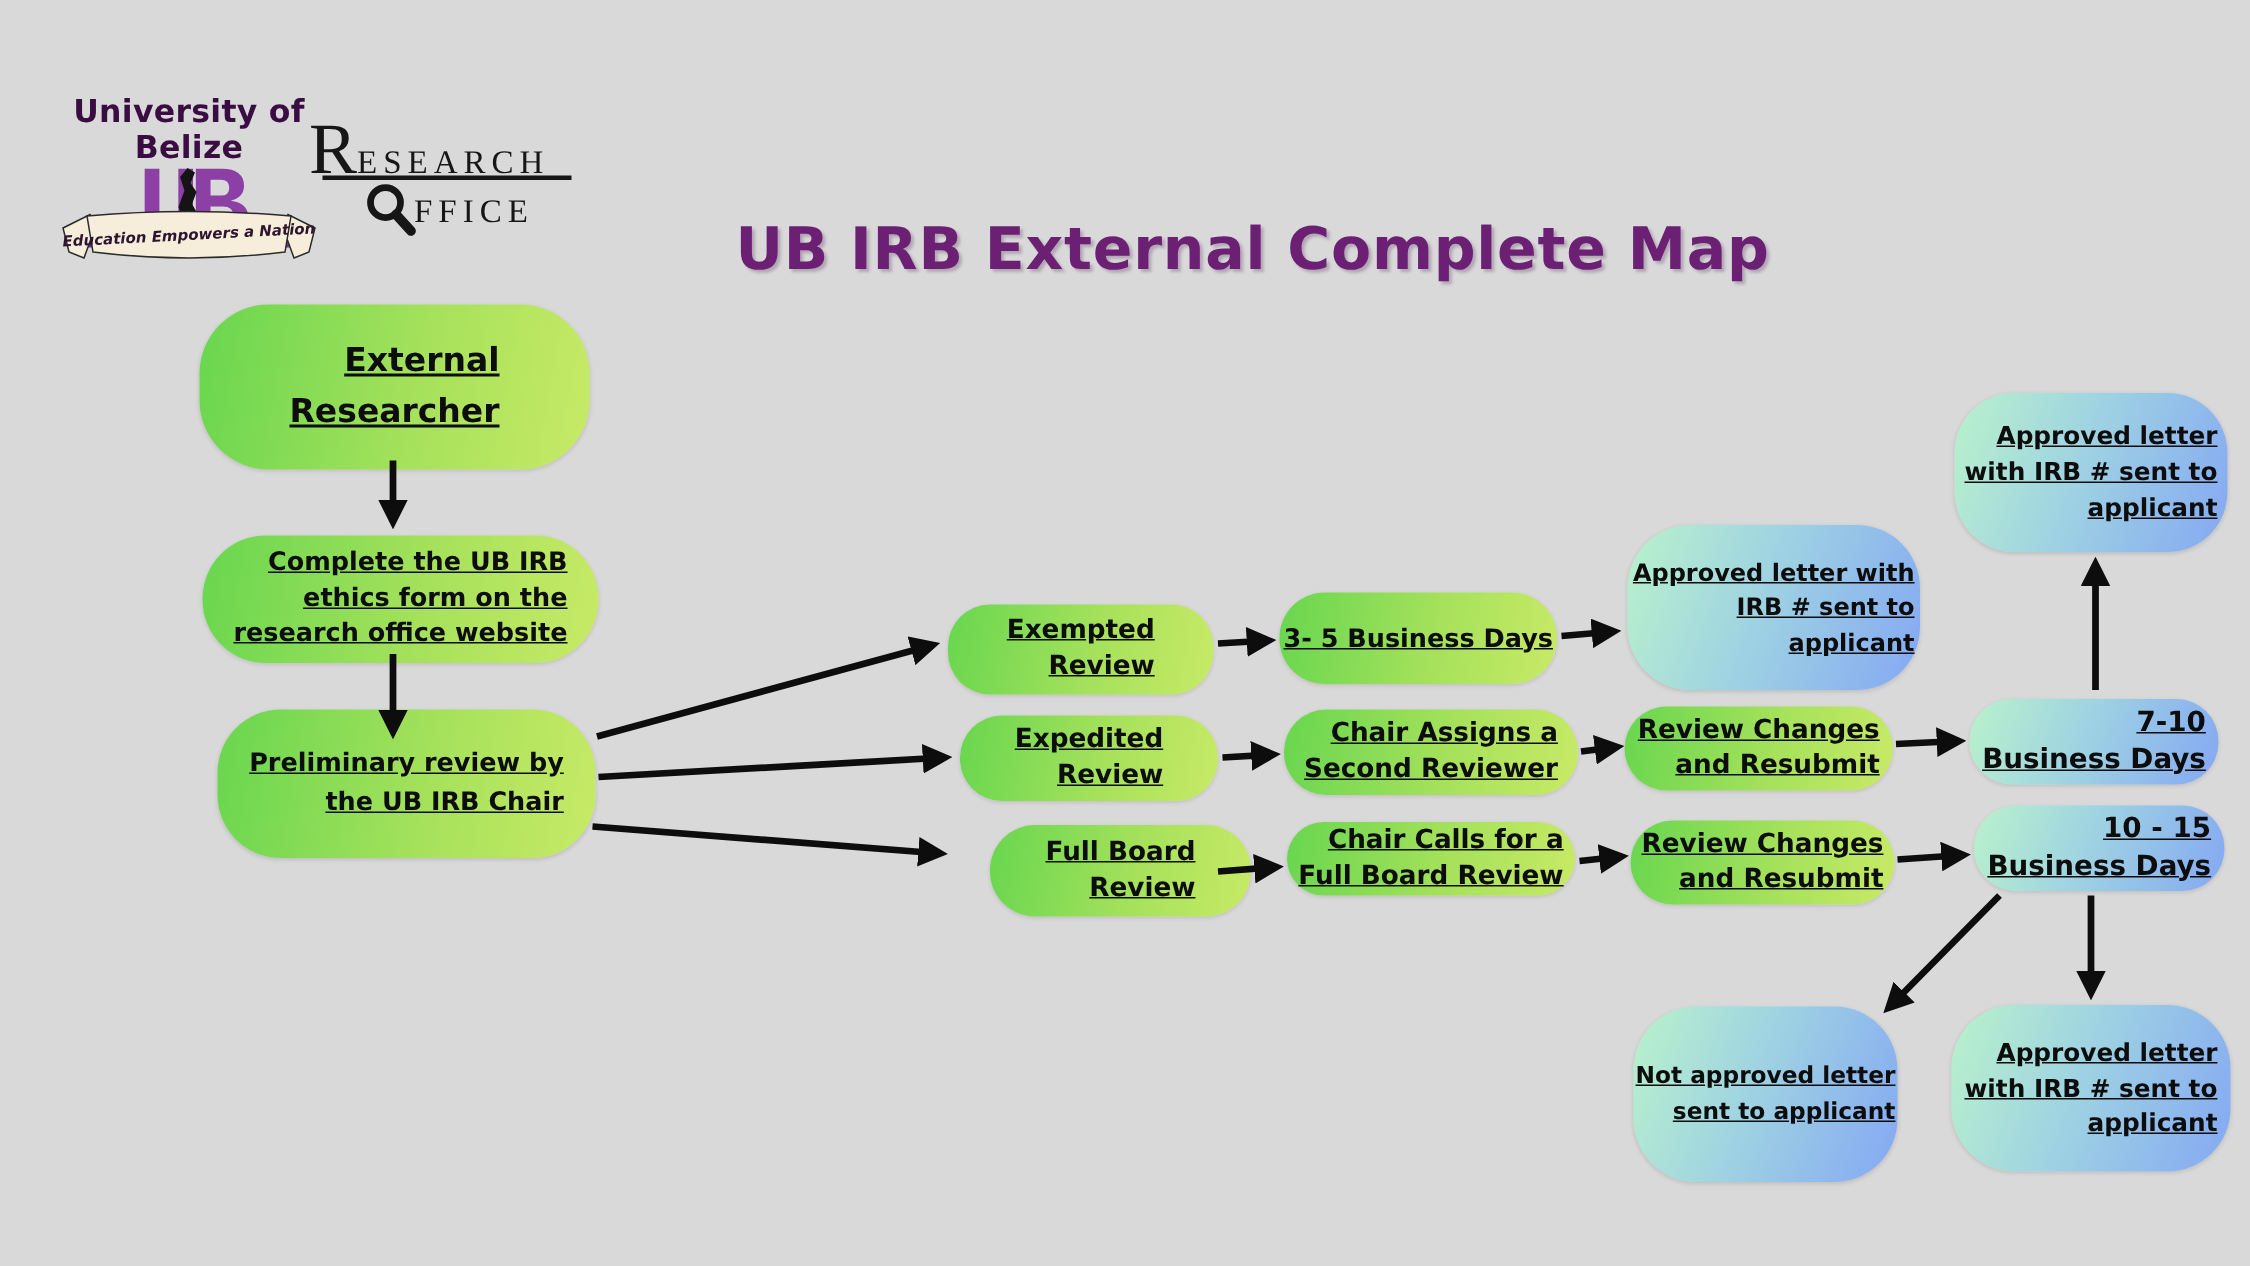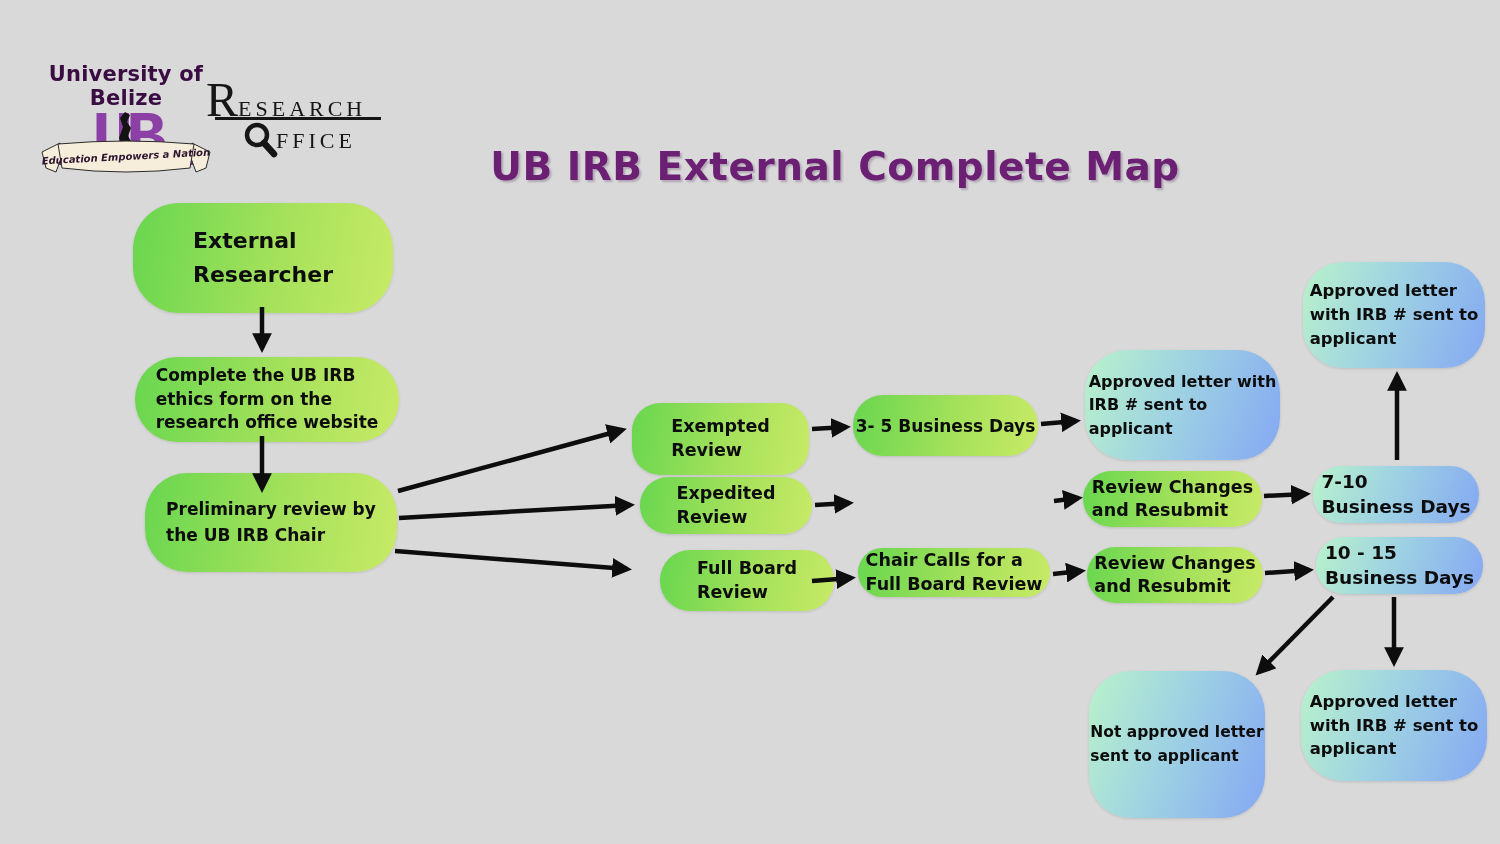--- a/index.html
+++ b/index.html
@@ -42,22 +42,23 @@
   
   .title{
     position:absolute;left:470px;top:144px;width:730px;
     text-align:center;font-size:39px;font-weight:bold;color:#6b2073;
     letter-spacing:0.5px;text-shadow:2px 2px 2px rgba(60,20,70,0.25);
   }
 
   
   .node{
     position:absolute;display:flex;align-items:center;justify-content:center;
-    text-align:left;font-weight:bold;color:#0d0d0d;
+    text-align:right;font-weight:bold;color:#0d0d0d;
     box-shadow:0 1px 3px rgba(0,0,0,0.12);
+    text-decoration:underline;
   }
   .node .node-label{white-space:pre-line;}
   .green{background:linear-gradient(100deg,#68d64f 0%,#a5e15b 55%,#c8ea66 100%);}
   .blue{background:linear-gradient(110deg,#b9f2cb 0%,#9fd3e2 45%,#84a8f3 100%);}
 
   
   .arrows{position:absolute;left:0;top:0;z-index:5;pointer-events:none;}
   .arrows line{stroke:#0d0d0d;stroke-width:4.5;}
 </style>
 </head>
@@ -105,39 +106,43 @@
       <span class="node-label">Complete the UB IRB
 ethics form on the
 research office website</span>
     </div>
 
   <div class="node green" style="left:145px;top:473px;width:252px;height:99px;border-radius:42px;font-size:17px;line-height:1.5;">
       <span class="node-label">Preliminary review by
 the UB IRB Chair</span>
     </div>
 
-  <div class="node green" style="left:632px;top:403px;width:177px;height:72px;border-radius:28px;font-size:17.5px;line-height:1.35;">
+  <div class="node green" style="left:632px;top:403px;width:177px;height:60px;border-radius:28px;font-size:17.5px;line-height:1.35;">
       <span class="node-label">Exempted
 Review</span>
     </div>
 
   <div class="node green" style="left:640px;top:477px;width:172px;height:57px;border-radius:28px;font-size:17.5px;line-height:1.35;">
       <span class="node-label">Expedited
 Review</span>
     </div>
 
   <div class="node green" style="left:660px;top:550px;width:174px;height:61px;border-radius:30px;font-size:17.5px;line-height:1.35;">
       <span class="node-label">Full Board
 Review</span>
     </div>
 
   <div class="node green" style="left:853px;top:395px;width:185px;height:61px;border-radius:30px;font-size:17px;">
       <span class="node-label">3- 5 Business Days</span>
     </div>
 
+  <div class="node green" style="left:856px;top:473px;width:196px;height:57px;border-radius:28px;font-size:17.5px;line-height:1.35;">
+      <span class="node-label">Chair Assigns a
+Second Reviewer</span>
+    </div>
 
   <div class="node green" style="left:858px;top:548px;width:192px;height:49px;border-radius:30px;font-size:17.5px;line-height:1.35;">
       <span class="node-label">Chair Calls for  a
 Full Board Review</span>
     </div>
 
   <div class="node blue" style="left:1085px;top:350px;width:195px;height:110px;border-radius:42px;font-size:16px;line-height:1.45;">
       <span class="node-label">Approved letter  with
 IRB # sent to
 applicant</span>
@@ -162,21 +167,21 @@
   <div class="node blue" style="left:1313px;top:466px;width:166px;height:57px;border-radius:28px;font-size:18.5px;line-height:1.35;">
       <span class="node-label">7-10
 Business Days</span>
     </div>
 
   <div class="node blue" style="left:1316px;top:537px;width:167px;height:57px;border-radius:28px;font-size:18.5px;line-height:1.35;">
       <span class="node-label">10 - 15
 Business Days</span>
     </div>
 
-  <div class="node blue" style="left:1089px;top:671px;width:176px;height:147px;border-radius:42px;font-size:15.5px;line-height:1.5;">
+  <div class="node blue" style="left:1089px;top:671px;width:176px;height:117px;border-radius:42px;font-size:15.5px;line-height:1.5;">
       <span class="node-label">Not approved letter
 sent to applicant</span>
     </div>
 
   <div class="node blue" style="left:1301px;top:670px;width:186px;height:111px;border-radius:42px;font-size:16.5px;line-height:1.45;">
       <span class="node-label">Approved letter
 with IRB # sent to
 applicant</span>
     </div>
 

